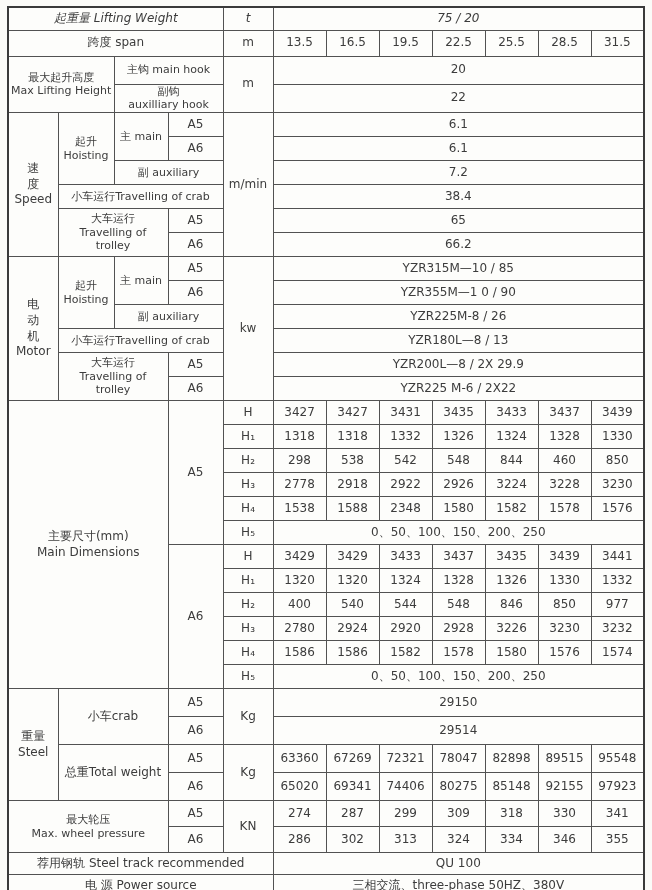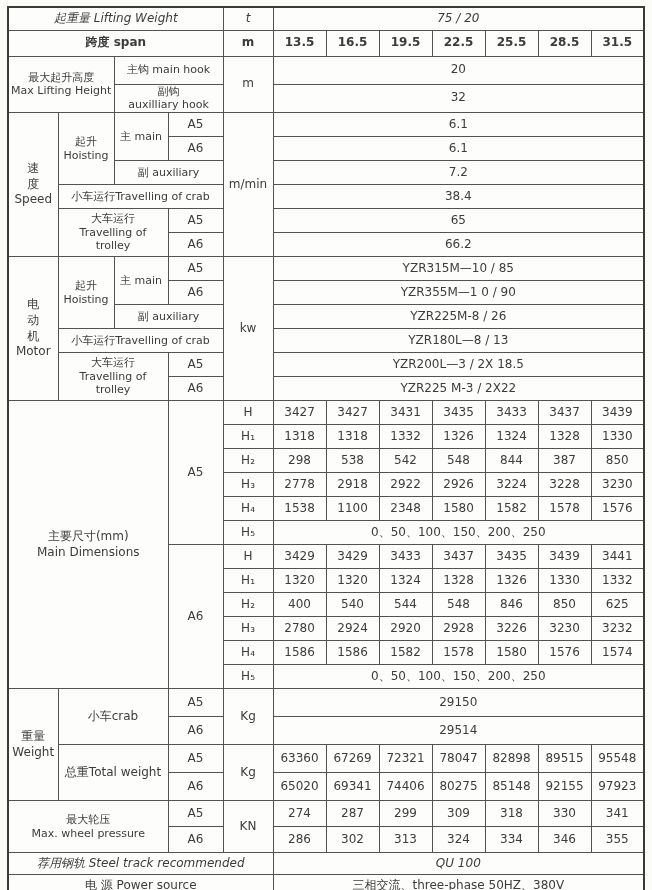--- a/index.html
+++ b/index.html
@@ -22,26 +22,26 @@
     text-align:center;
     vertical-align:middle;
     font-size:12px;
     padding:0 2px;
     overflow:hidden;
     white-space:pre-line;
     line-height:1.3;
   }
   td.s{font-size:11px;line-height:1.25;}
   tr.r-a{height:23px;font-style:italic;}
-  tr.r-b{height:26px;font-weight:bold;}
+  tr.r-b{height:26px;}
   tr.r-c{height:28px;}
   tr.r-d{height:24px;}
   tr.r-e{height:28px;}
   tr.r-f{height:26px;}
-  tr.r-g{height:22px;font-style:italic;}
+  tr.r-g{height:22px;}
   tr.r-h{height:23px;}
 </style>
 </head>
 <body>
 
 <table class="spec">
   <colgroup>
     <col style="width:50px">
       <col style="width:56px">
       <col style="width:54px">
@@ -78,21 +78,21 @@
   <tr class="r-c">
     <td colspan="2" rowspan="2" class="s">最大起升高度
 Max Lifting Height</td>
     <td colspan="2" class="s">主钩 main hook</td>
     <td rowspan="2">m</td>
     <td colspan="7">20</td>
   </tr>
   <tr class="r-c">
     <td colspan="2" class="s">副钩
 auxilliary hook</td>
-    <td colspan="7">32</td>
+    <td colspan="7">22</td>
   </tr>
 
   <tr class="r-d">
     <td rowspan="6">速
 度
 Speed</td>
     <td rowspan="3" class="s">起升
 Hoisting</td>
     <td rowspan="2" class="s">主 main</td>
     <td>A5</td>
@@ -143,25 +143,25 @@
     <td colspan="7">YZR225M-8 / 26</td>
   </tr>
   <tr class="r-d">
     <td colspan="3" class="s">小车运行Travelling of crab</td>
     <td colspan="7">YZR180L—8 / 13</td>
   </tr>
   <tr class="r-d">
     <td colspan="2" rowspan="2" class="s">大车运行
 Travelling of trolley</td>
     <td>A5</td>
-    <td colspan="7">YZR200L—3 / 2X 18.5</td>
-  </tr>
-  <tr class="r-d">
-    <td>A6</td>
-    <td colspan="7">YZR225 M-3 / 2X22</td>
+    <td colspan="7">YZR200L—8 / 2X 29.9</td>
+  </tr>
+  <tr class="r-d">
+    <td>A6</td>
+    <td colspan="7">YZR225 M-6 / 2X22</td>
   </tr>
 
   <tr class="r-d">
     <td colspan="3" rowspan="12">主要尺寸(mm)
 Main Dimensions</td>
     <td rowspan="6">A5</td>
     <td>H</td>
     <td>3427</td>
     <td>3427</td>
     <td>3431</td>
@@ -180,37 +180,37 @@
     <td>1328</td>
     <td>1330</td>
   </tr>
   <tr class="r-d">
     <td>H₂</td>
     <td>298</td>
     <td>538</td>
     <td>542</td>
     <td>548</td>
     <td>844</td>
-    <td>387</td>
+    <td>460</td>
     <td>850</td>
   </tr>
   <tr class="r-d">
     <td>H₃</td>
     <td>2778</td>
     <td>2918</td>
     <td>2922</td>
     <td>2926</td>
     <td>3224</td>
     <td>3228</td>
     <td>3230</td>
   </tr>
   <tr class="r-d">
     <td>H₄</td>
     <td>1538</td>
-    <td>1100</td>
+    <td>1588</td>
     <td>2348</td>
     <td>1580</td>
     <td>1582</td>
     <td>1578</td>
     <td>1576</td>
   </tr>
   <tr class="r-d">
     <td>H₅</td>
     <td colspan="7">0、50、100、150、200、250</td>
   </tr>
@@ -237,21 +237,21 @@
     <td>1332</td>
   </tr>
   <tr class="r-d">
     <td>H₂</td>
     <td>400</td>
     <td>540</td>
     <td>544</td>
     <td>548</td>
     <td>846</td>
     <td>850</td>
-    <td>625</td>
+    <td>977</td>
   </tr>
   <tr class="r-d">
     <td>H₃</td>
     <td>2780</td>
     <td>2924</td>
     <td>2920</td>
     <td>2928</td>
     <td>3226</td>
     <td>3230</td>
     <td>3232</td>
@@ -266,21 +266,21 @@
     <td>1576</td>
     <td>1574</td>
   </tr>
   <tr class="r-d">
     <td>H₅</td>
     <td colspan="7">0、50、100、150、200、250</td>
   </tr>
 
   <tr class="r-e">
     <td rowspan="4">重量
-Weight</td>
+Steel</td>
     <td colspan="2" rowspan="2">小车crab</td>
     <td>A5</td>
     <td rowspan="2">Kg</td>
     <td colspan="7">29150</td>
   </tr>
   <tr class="r-e">
     <td>A6</td>
     <td colspan="7">29514</td>
   </tr>
   <tr class="r-e">

